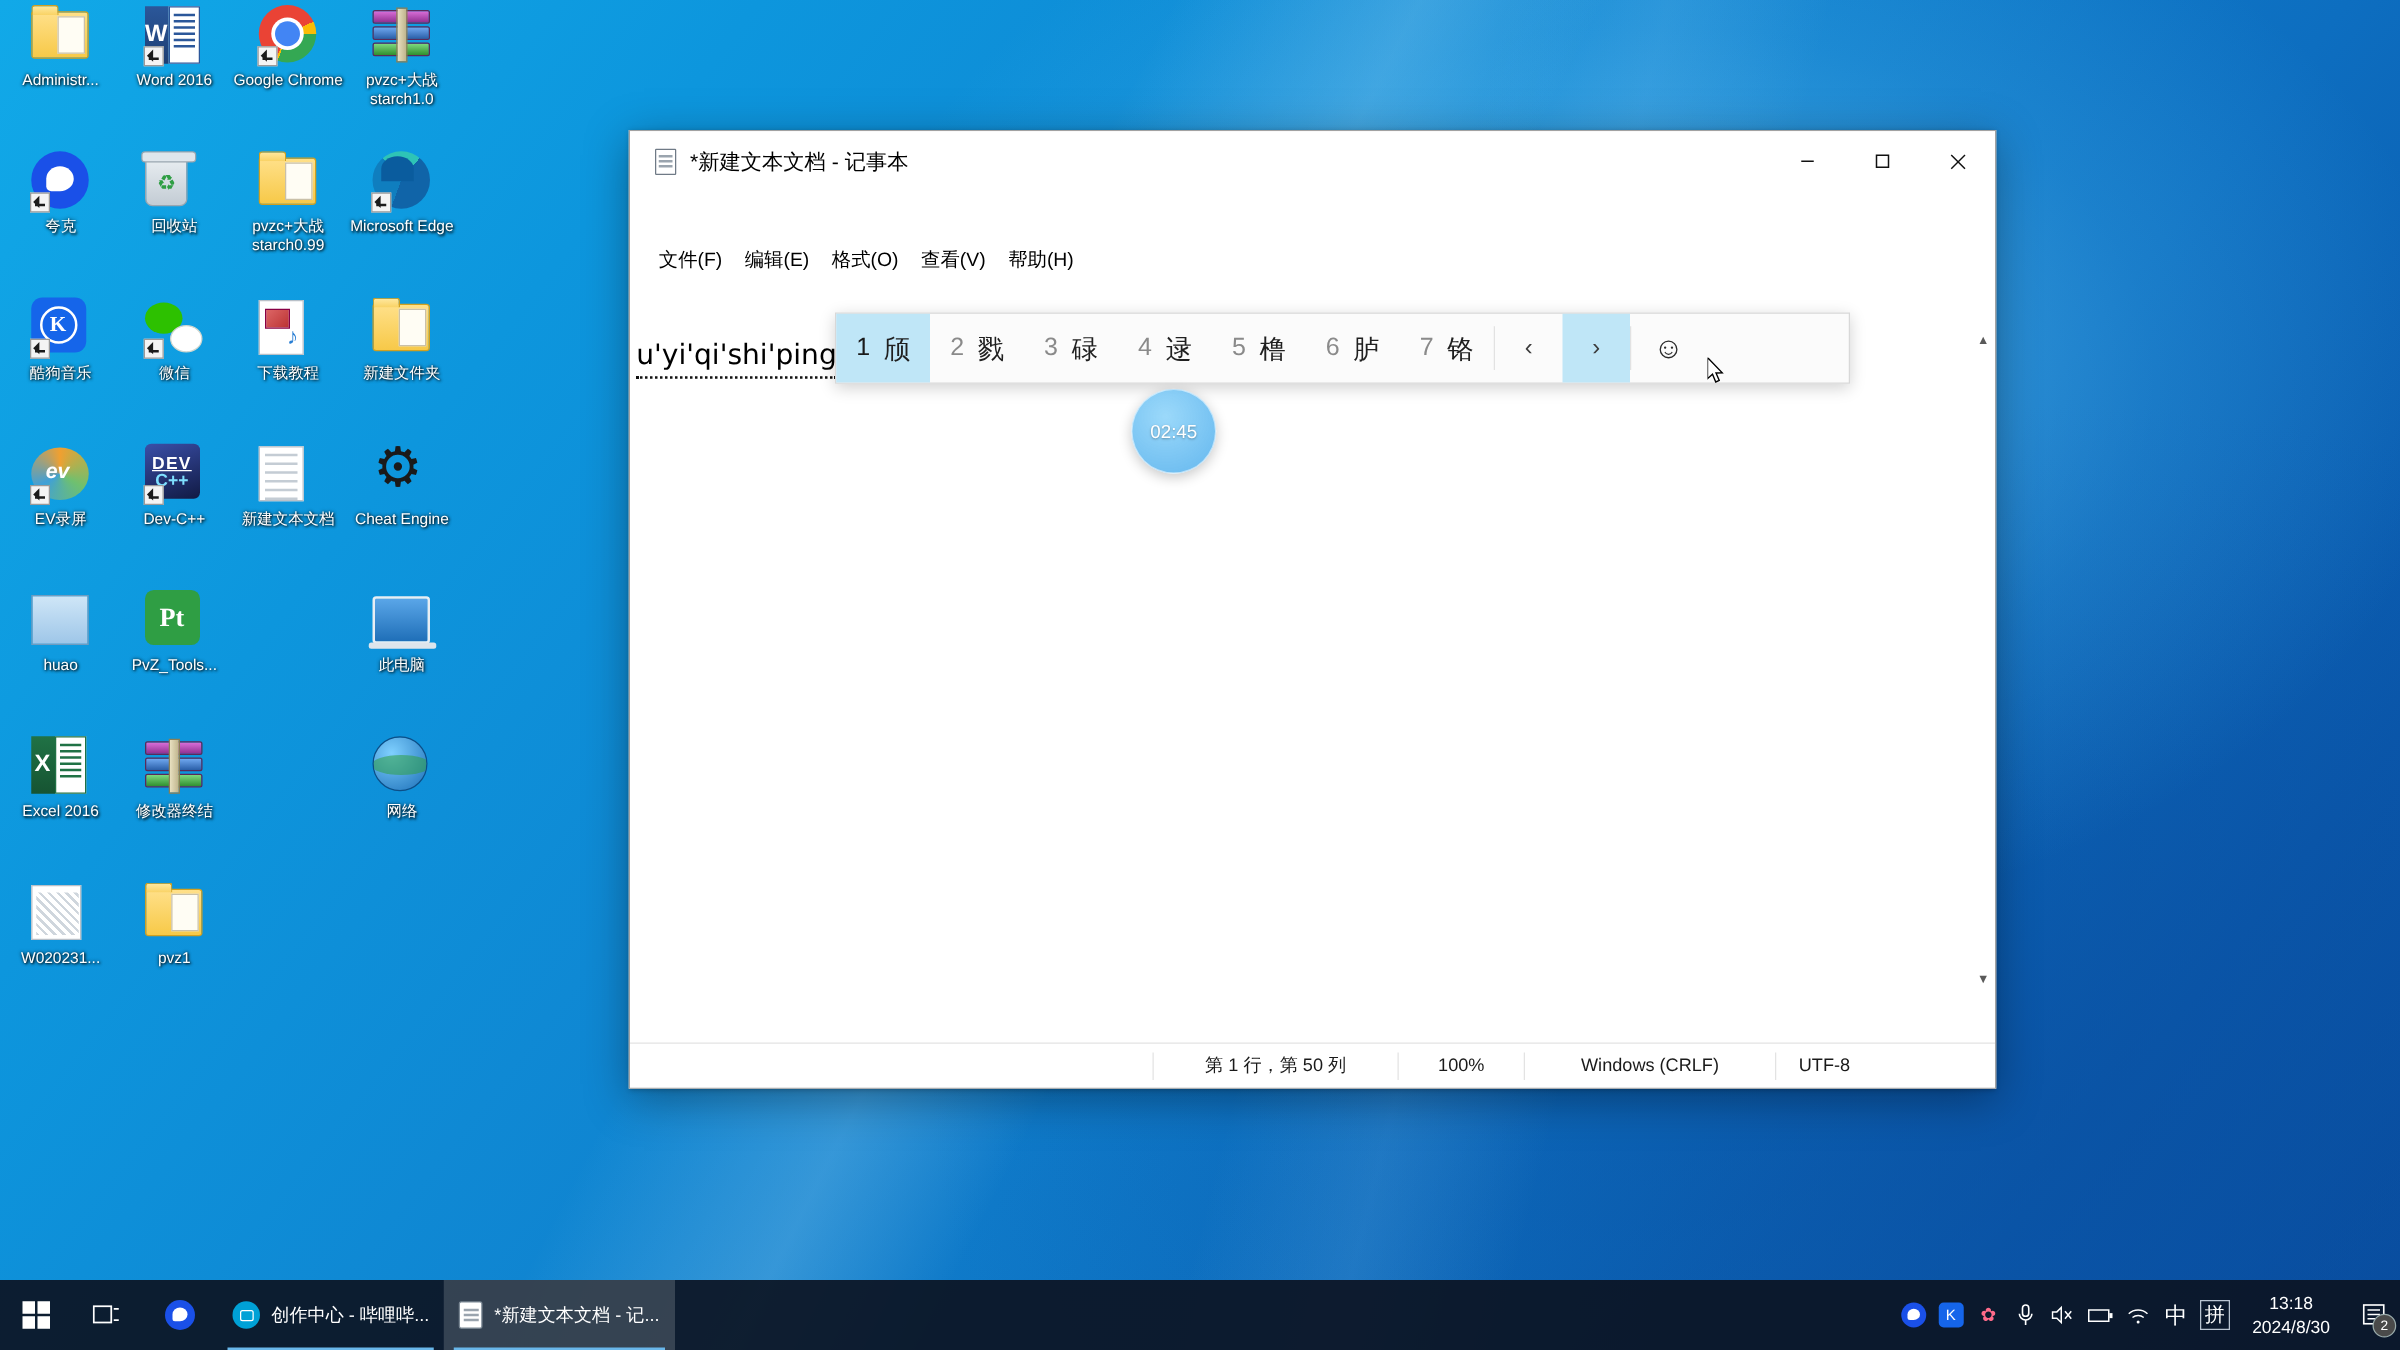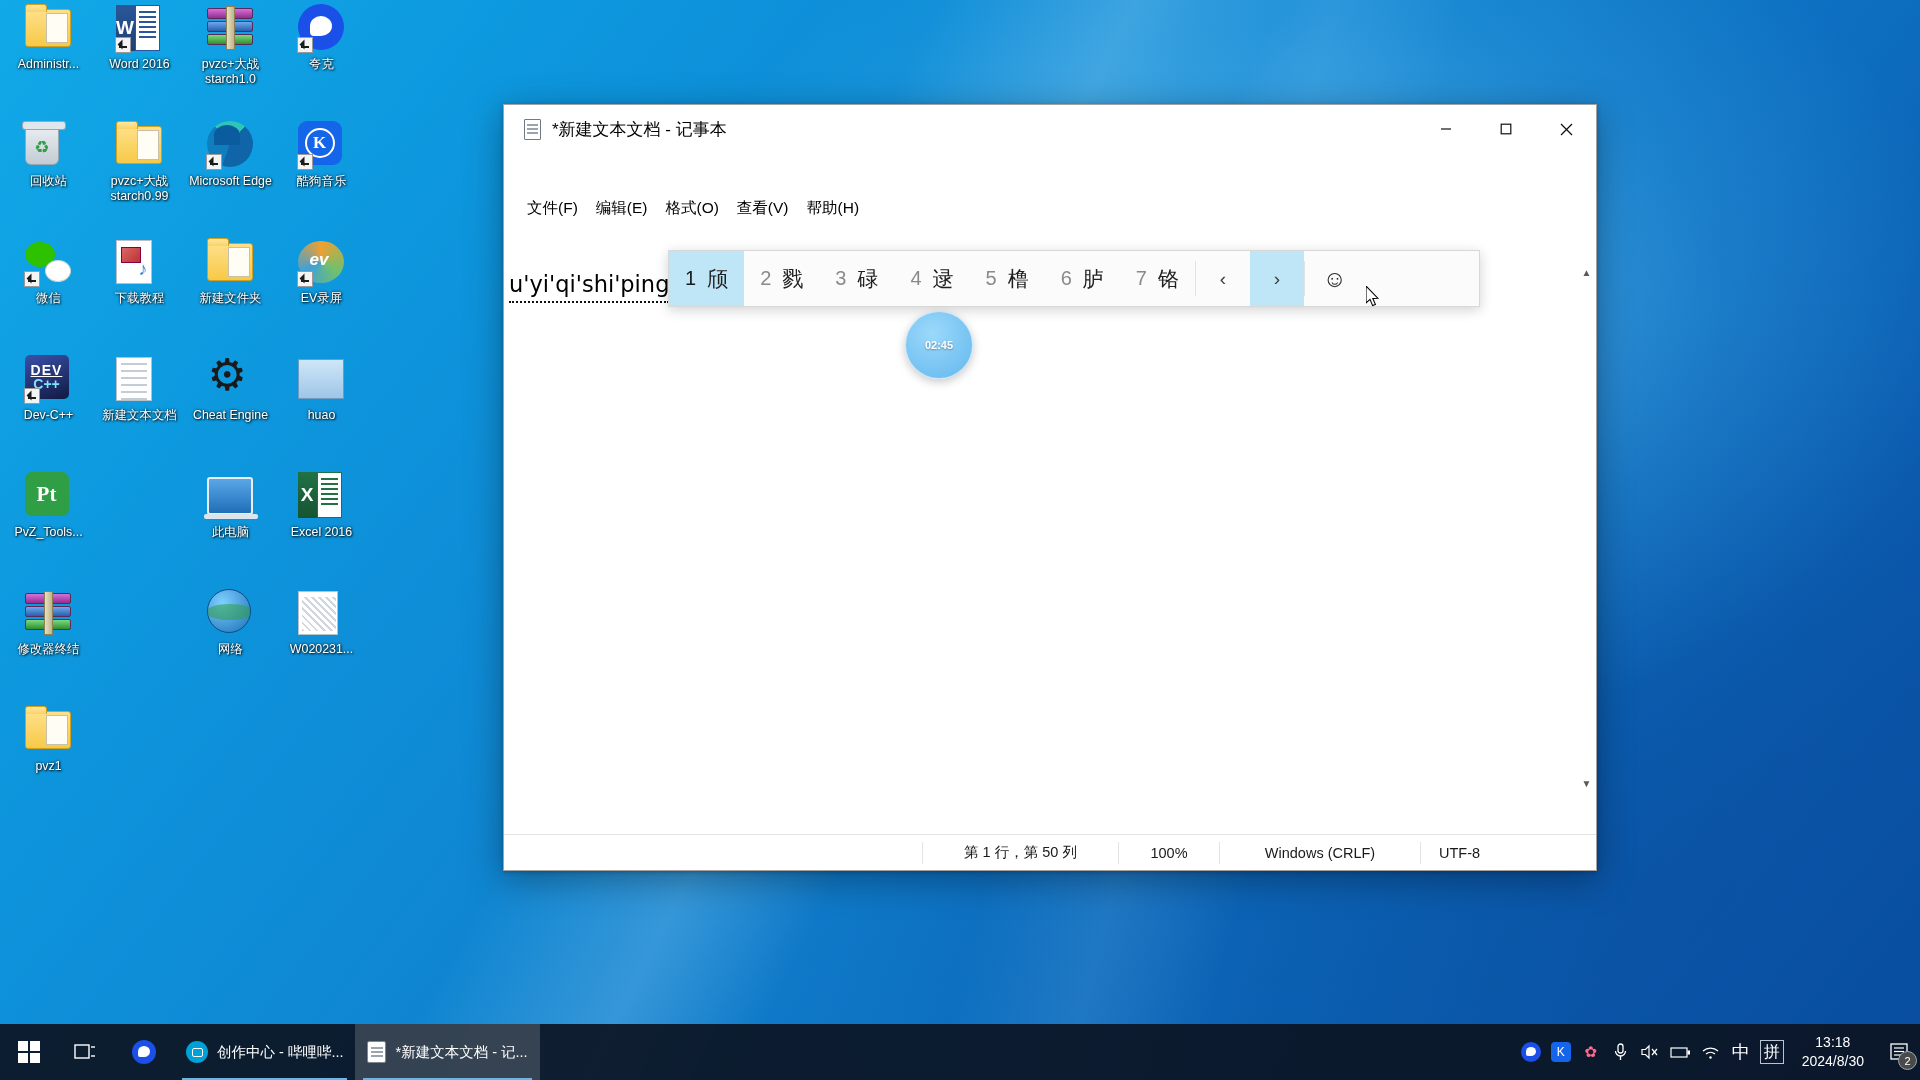--- a/index.html
+++ b/index.html
@@ -171,21 +171,21 @@
   .ime-emoji{width:60px;display:flex;align-items:center;justify-content:center;font-size:24px;color:#2b2b2b;cursor:default;}
   #ime-cursor{position:absolute;left:1366px;top:286px;width:14px;height:22px;pointer-events:none;}
   
   #rec-bubble{
     position:absolute;left:905px;top:311px;width:68px;height:68px;border-radius:50%;
     background:radial-gradient(circle at 40% 32%, rgba(150,215,250,0.95), rgba(72,170,235,0.85));
     border:1px solid rgba(255,255,255,0.55);
     display:flex;align-items:center;justify-content:center;
     box-shadow:0 3px 10px rgba(0,0,0,0.22);
   }
-  #rec-bubble span{color:#fff;font-size:11px;font-weight:bold;text-shadow:0 1px 2px rgba(0,0,0,.35);}
+  #rec-bubble span{color:#fff;font-size:15px;font-weight:normal;text-shadow:0 1px 2px rgba(0,0,0,.35);}
   
   #taskbar{
     position:absolute;left:0;bottom:0;width:1920px;height:56px;
     background:rgba(12,20,36,0.93);display:flex;align-items:flex-end;
   }
   #tb-start{width:58px;height:56px;display:flex;align-items:center;justify-content:center;cursor:default;}
   .win-logo{width:22px;height:22px;display:grid;grid-template-columns:1fr 1fr;grid-template-rows:1fr 1fr;gap:2.5px;}
   .win-logo i{background:#fff;display:block;}
   #tb-taskview{width:56px;height:56px;display:flex;align-items:center;justify-content:center;cursor:default;}
   .tb-icon-btn{width:60px;height:56px;display:flex;align-items:center;justify-content:center;cursor:default;}
@@ -231,20 +231,27 @@
             <i></i>
             <i></i>
           </div>
         </div>
       <div class="shortcut-arrow"></div>
     </div>
     <div class="dicon-label">Word 2016</div>
   </div>
   <div class="dicon">
     <div class="dicon-img">
+      <div class="ico-chrome"></div>
+      <div class="shortcut-arrow"></div>
+    </div>
+    <div class="dicon-label">Google Chrome</div>
+  </div>
+  <div class="dicon">
+    <div class="dicon-img">
       <div class="ico-rar">
           <i></i>
           <i></i>
           <i></i>
           <u></u>
         </div>
     </div>
     <div class="dicon-label">pvzc+大战starch1.0</div>
   </div>
 

